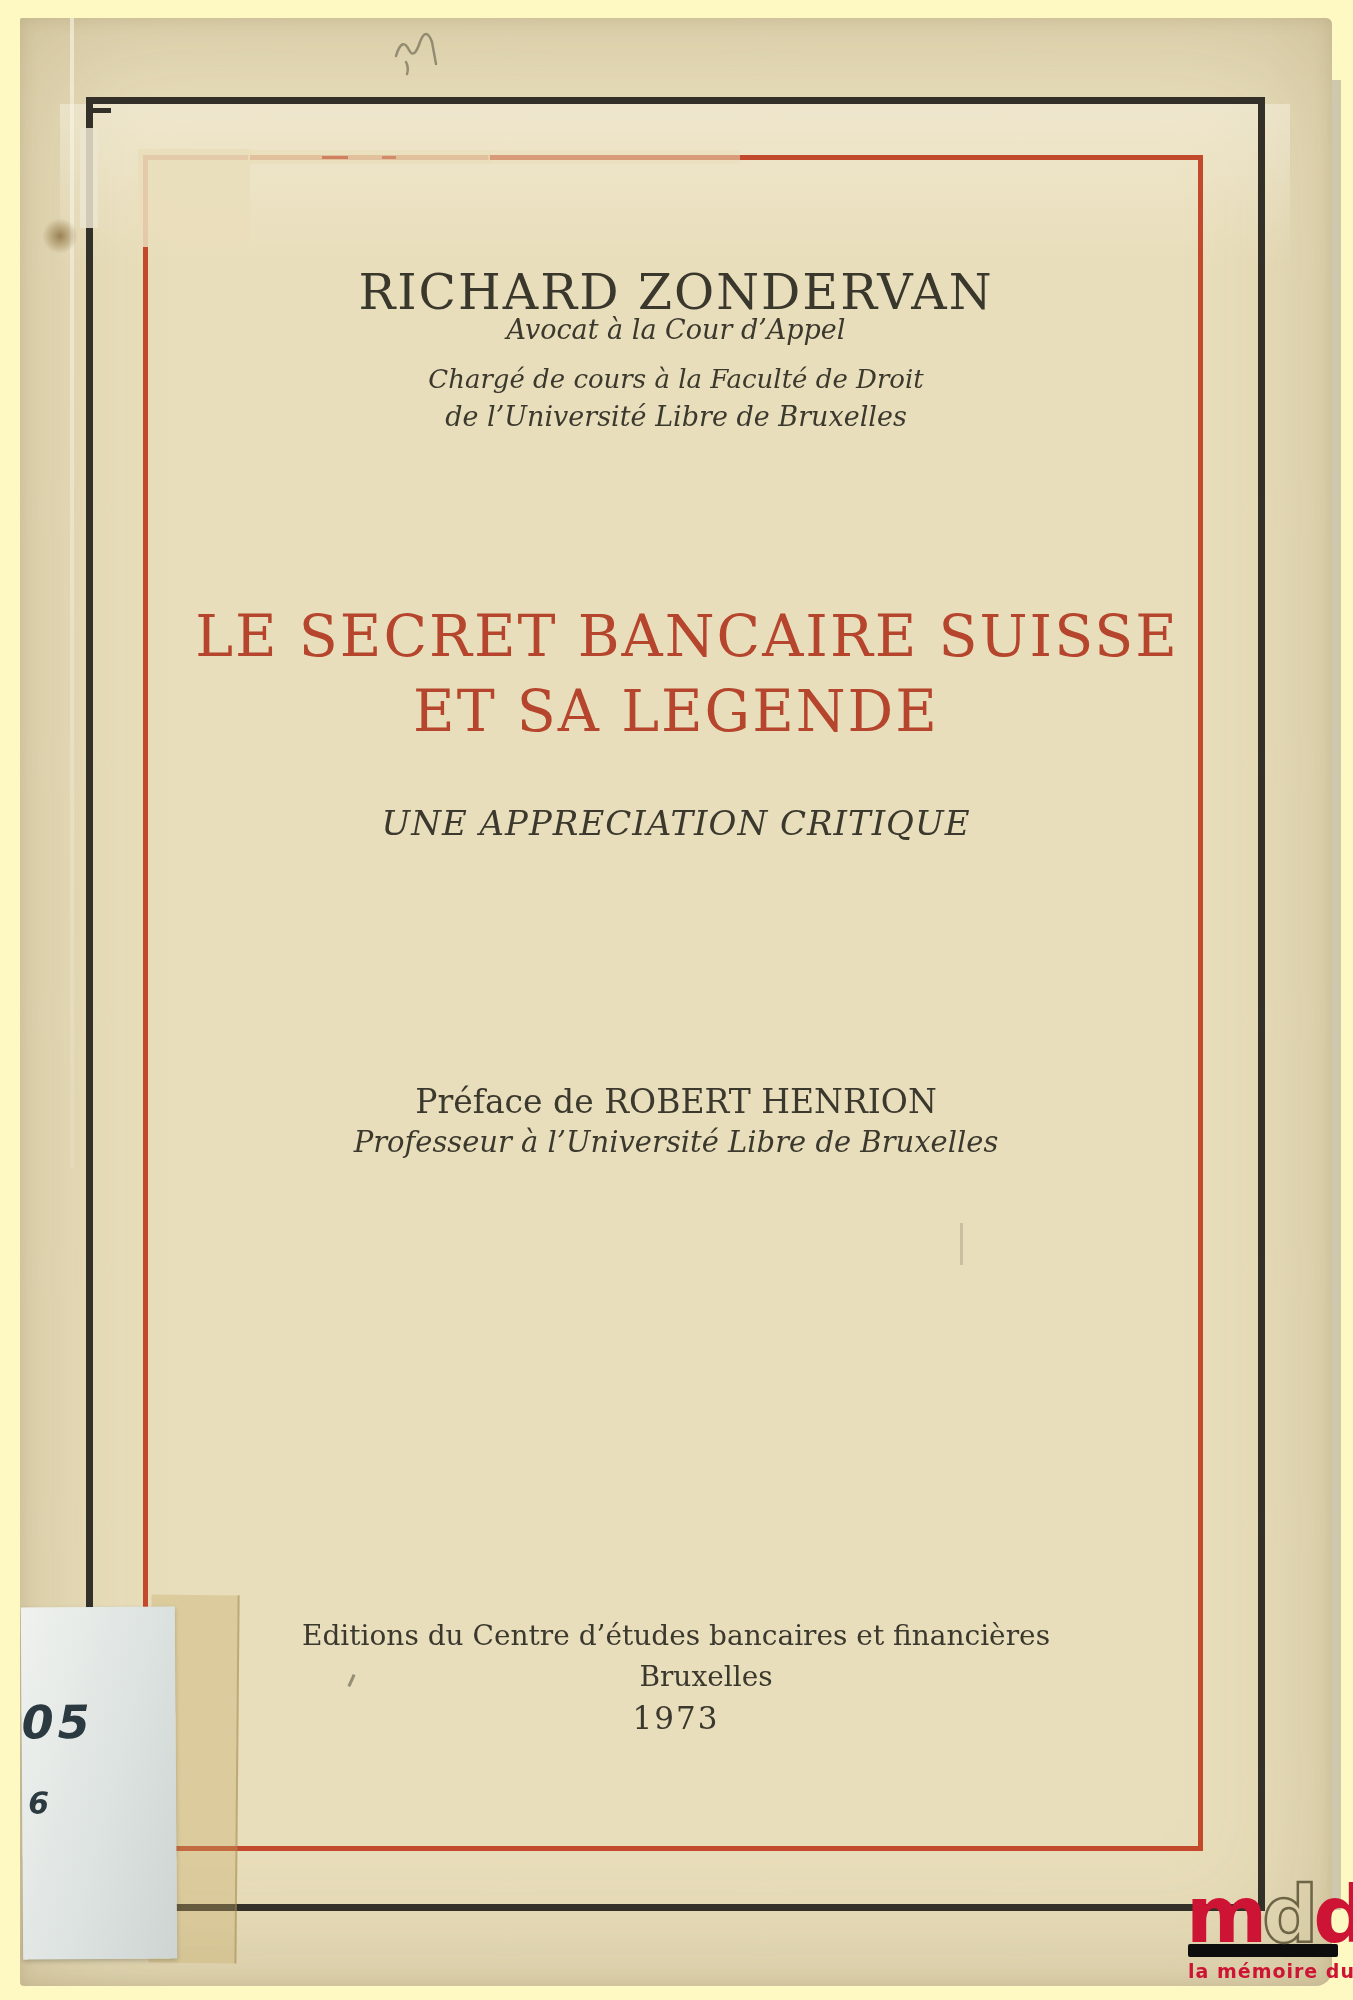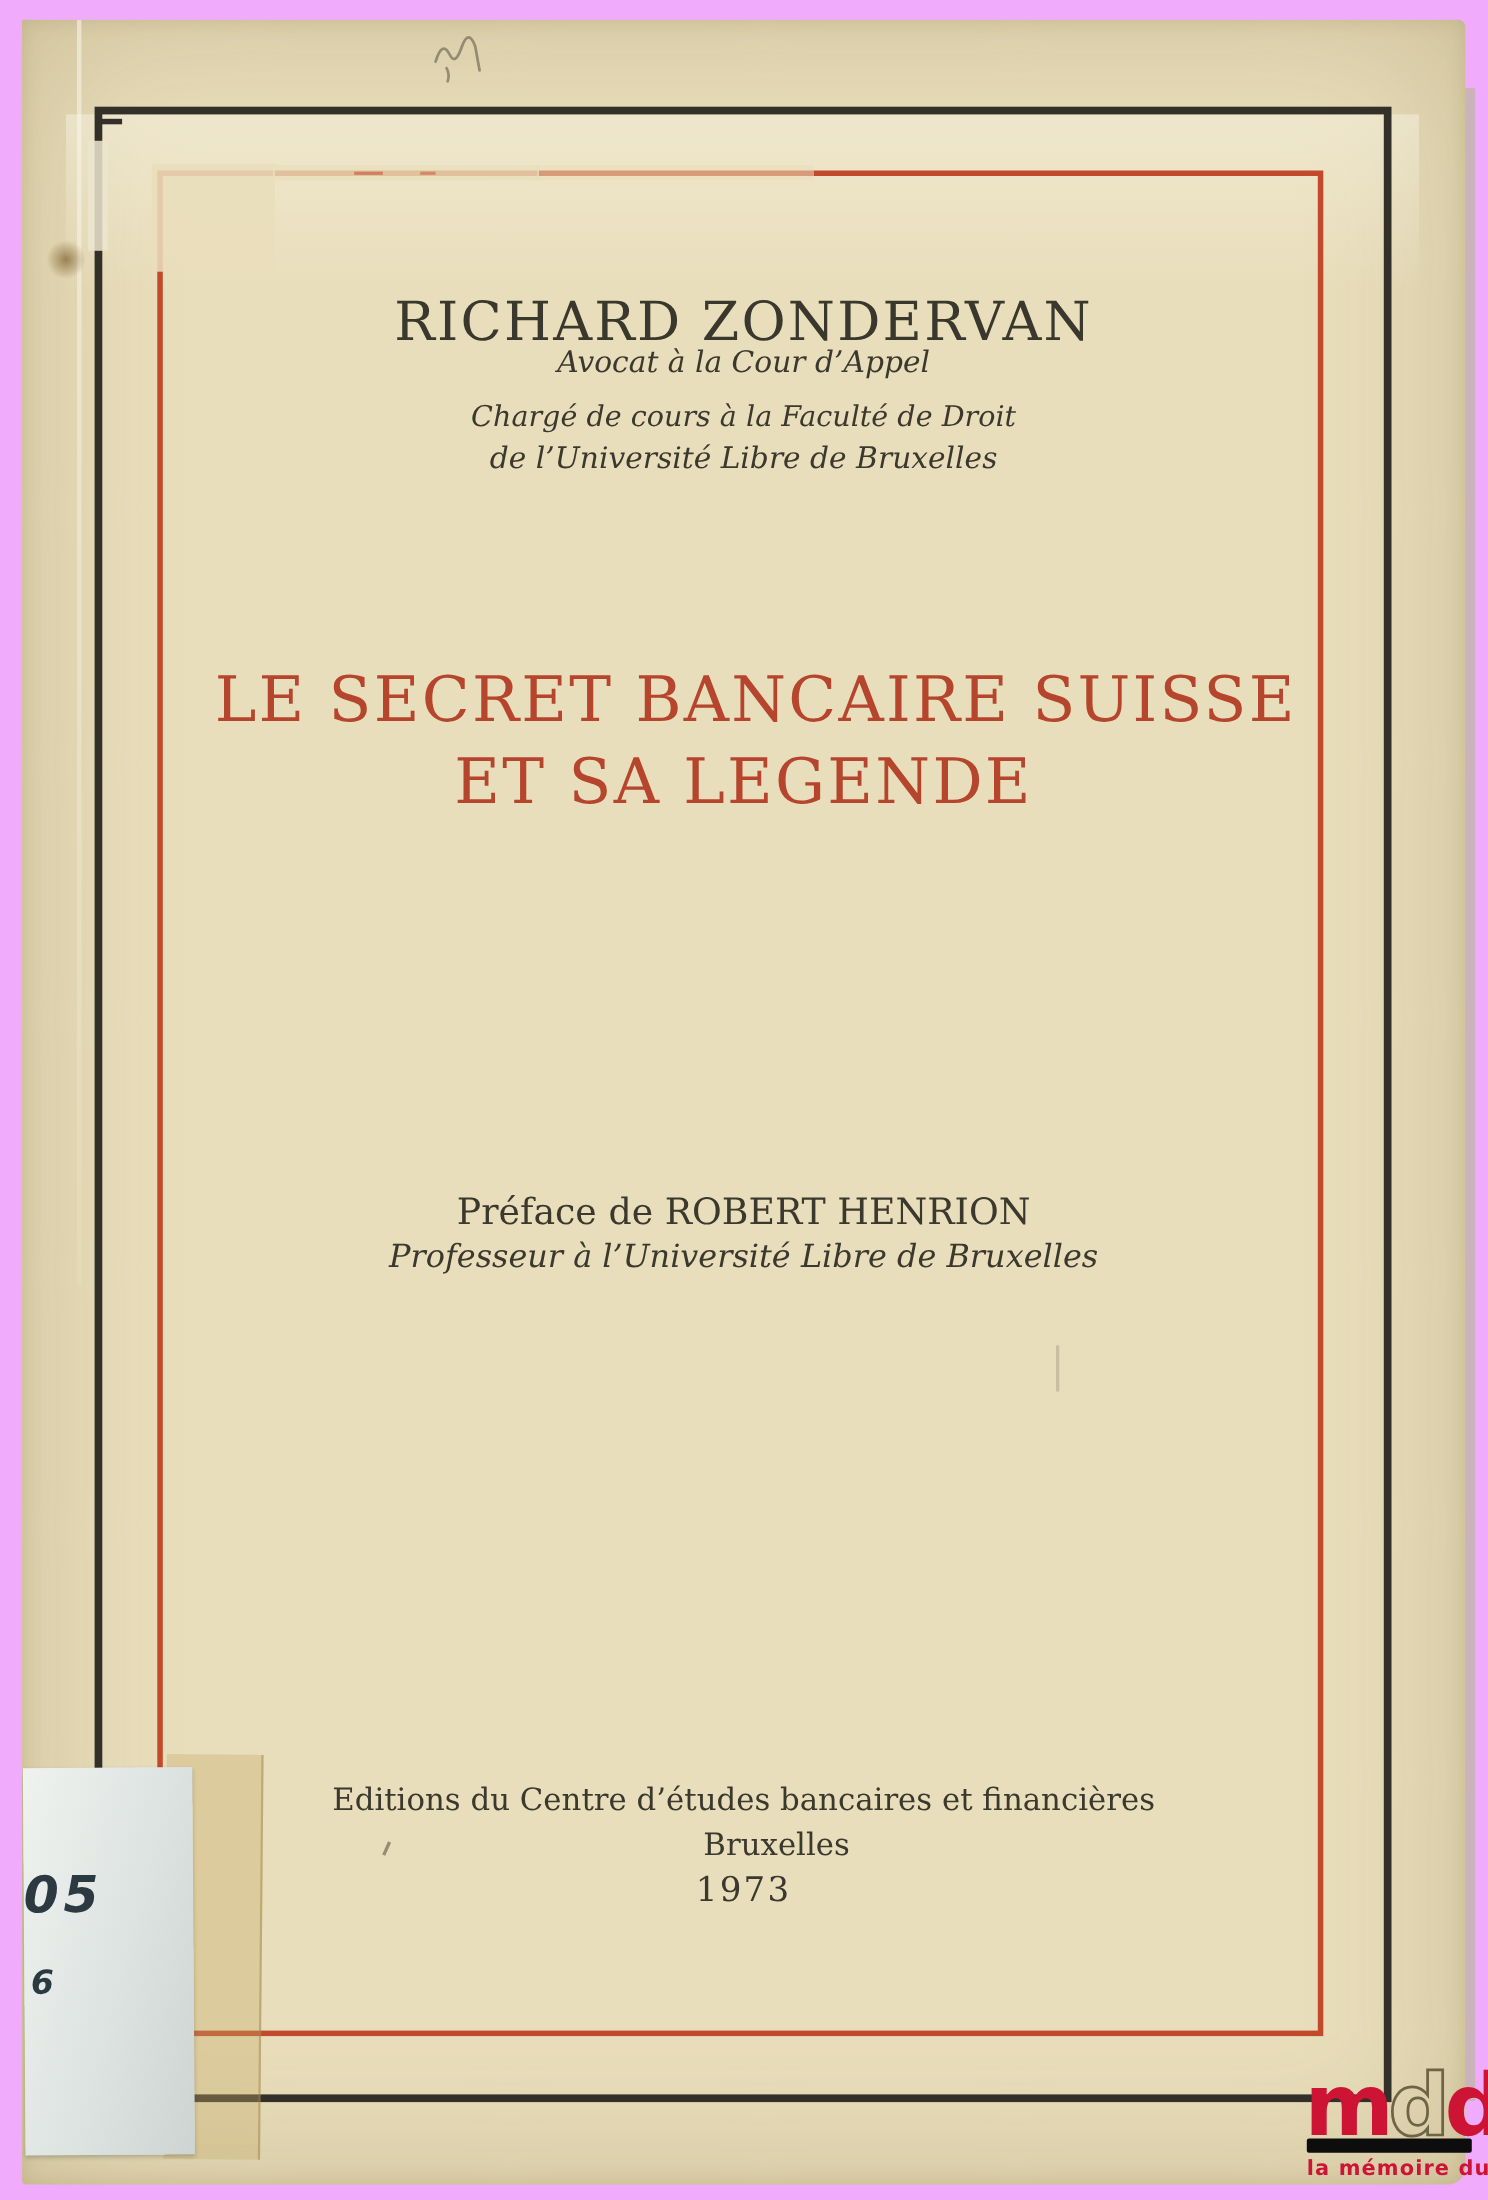--- a/index.html
+++ b/index.html
@@ -1,16 +1,16 @@
 <!DOCTYPE html>
 <html><head>
 <meta charset="utf-8">
 <style>
   html,body{margin:0;padding:0;background:#0e0c0a;}
-  .scan{position:relative;width:1353px;height:2000px;background:#f0abfc;overflow:hidden;
+  .scan{position:relative;width:1353px;height:2000px;background:#fef9c3;overflow:hidden;
         font-family:"DejaVu Serif", serif;}
   
   .cover{position:absolute;left:20px;top:18px;width:1312px;height:1968px;
          background:#e9debb;border-radius:2px 6px 16px 4px;overflow:hidden;
          box-shadow:inset 0 0 140px rgba(120,100,50,.28), inset 0 0 18px rgba(110,90,40,.18);}
   
   .page-edges{position:absolute;left:1332px;top:80px;width:9px;height:1830px;background:#beb7a4;opacity:.75;}
   
   .outer-frame{position:absolute;left:66px;top:79px;width:1179px;height:1814px;
                border:7px solid #33302a;box-sizing:border-box;}
@@ -100,20 +100,21 @@
     <div class="red-dash r2"></div>
 
     <div class="tline author">RICHARD ZONDERVAN</div>
     <div class="tline al0">Avocat à la Cour d’Appel</div>
     <div class="tline al1">Chargé de cours à la Faculté de Droit</div>
     <div class="tline al2">de l’Université Libre de Bruxelles</div>
 
     <div class="tline title0">LE SECRET BANCAIRE SUISSE</div>
     <div class="tline title1">ET SA LEGENDE</div>
 
+    <div class="tline subtitle">UNE APPRECIATION CRITIQUE</div>
 
     <div class="tline preface">Préface de ROBERT HENRION</div>
     <div class="tline preface-role">Professeur à l’Université Libre de Bruxelles</div>
 
     <div class="tline publisher">Editions du Centre d’études bancaires et financières</div>
     <div class="tline city">Bruxelles</div>
     <div class="tline year">1973</div>
 
     <div class="tape"></div>
     <div class="label">

